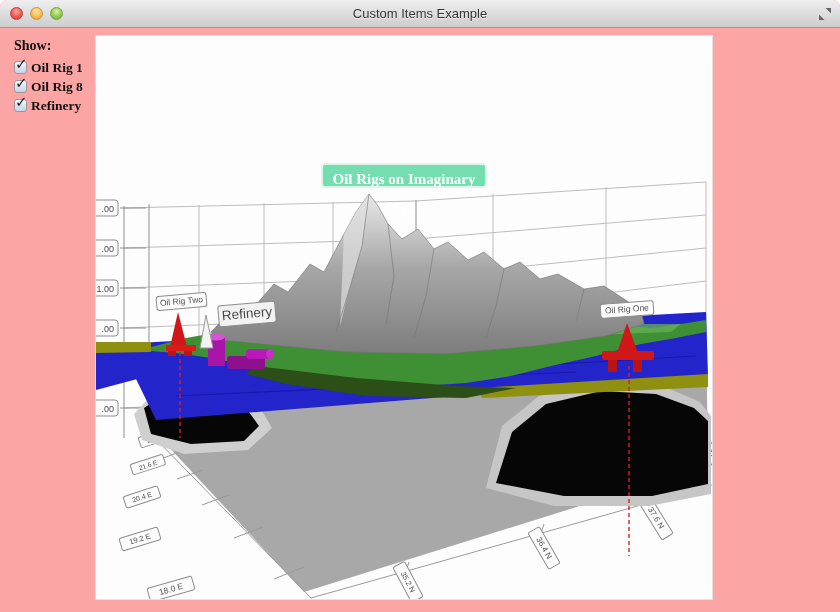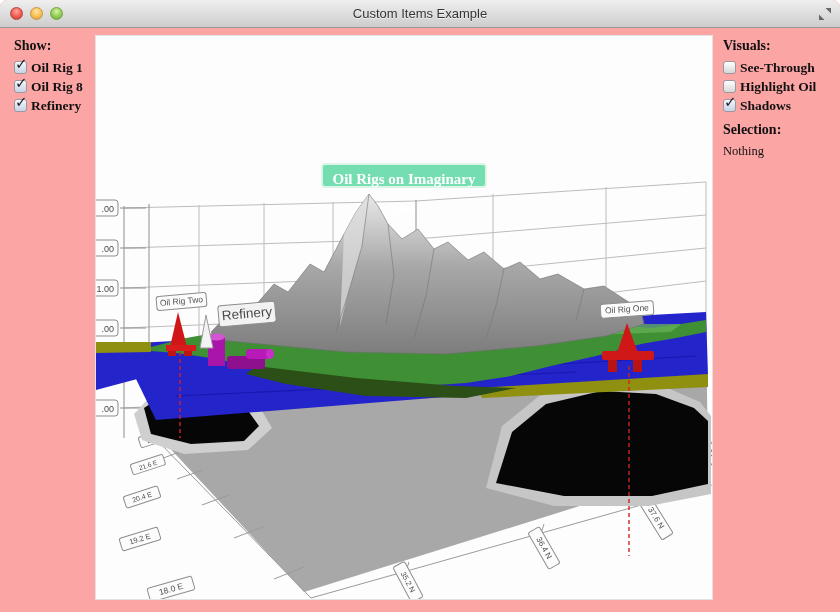--- a/index.html
+++ b/index.html
@@ -78,37 +78,20 @@
     <div class="cbrow">
       <span class="cb checked"></span>
       <span>Oil Rig 8</span>
     </div>
     <div class="cbrow">
       <span class="cb checked"></span>
       <span>Refinery</span>
     </div>
   </div>
 
-  <div class="panel panel-right">
-    <div class="phead">Visuals:</div>
-    <div class="cbrow">
-      <span class="cb"></span>
-      <span>See-Through</span>
-    </div>
-    <div class="cbrow">
-      <span class="cb"></span>
-      <span>Highlight Oil</span>
-    </div>
-    <div class="cbrow">
-      <span class="cb checked"></span>
-      <span>Shadows</span>
-    </div>
-    <div class="sel-head">Selection:</div>
-    <div class="sel-val">Nothing</div>
-  </div>
 
   <div class="plot">
     <svg width="616" height="563" viewBox="0 0 616 563">
       <defs>
         <linearGradient id="mg" x1="0" y1="0" x2="0" y2="1">
           <stop offset="0" stop-color="#e9e9e9"></stop>
             <stop offset="0.45" stop-color="#a8a8a8"></stop>
           <stop offset="1" stop-color="#7d7d7d"></stop>
         </linearGradient>
       </defs>

